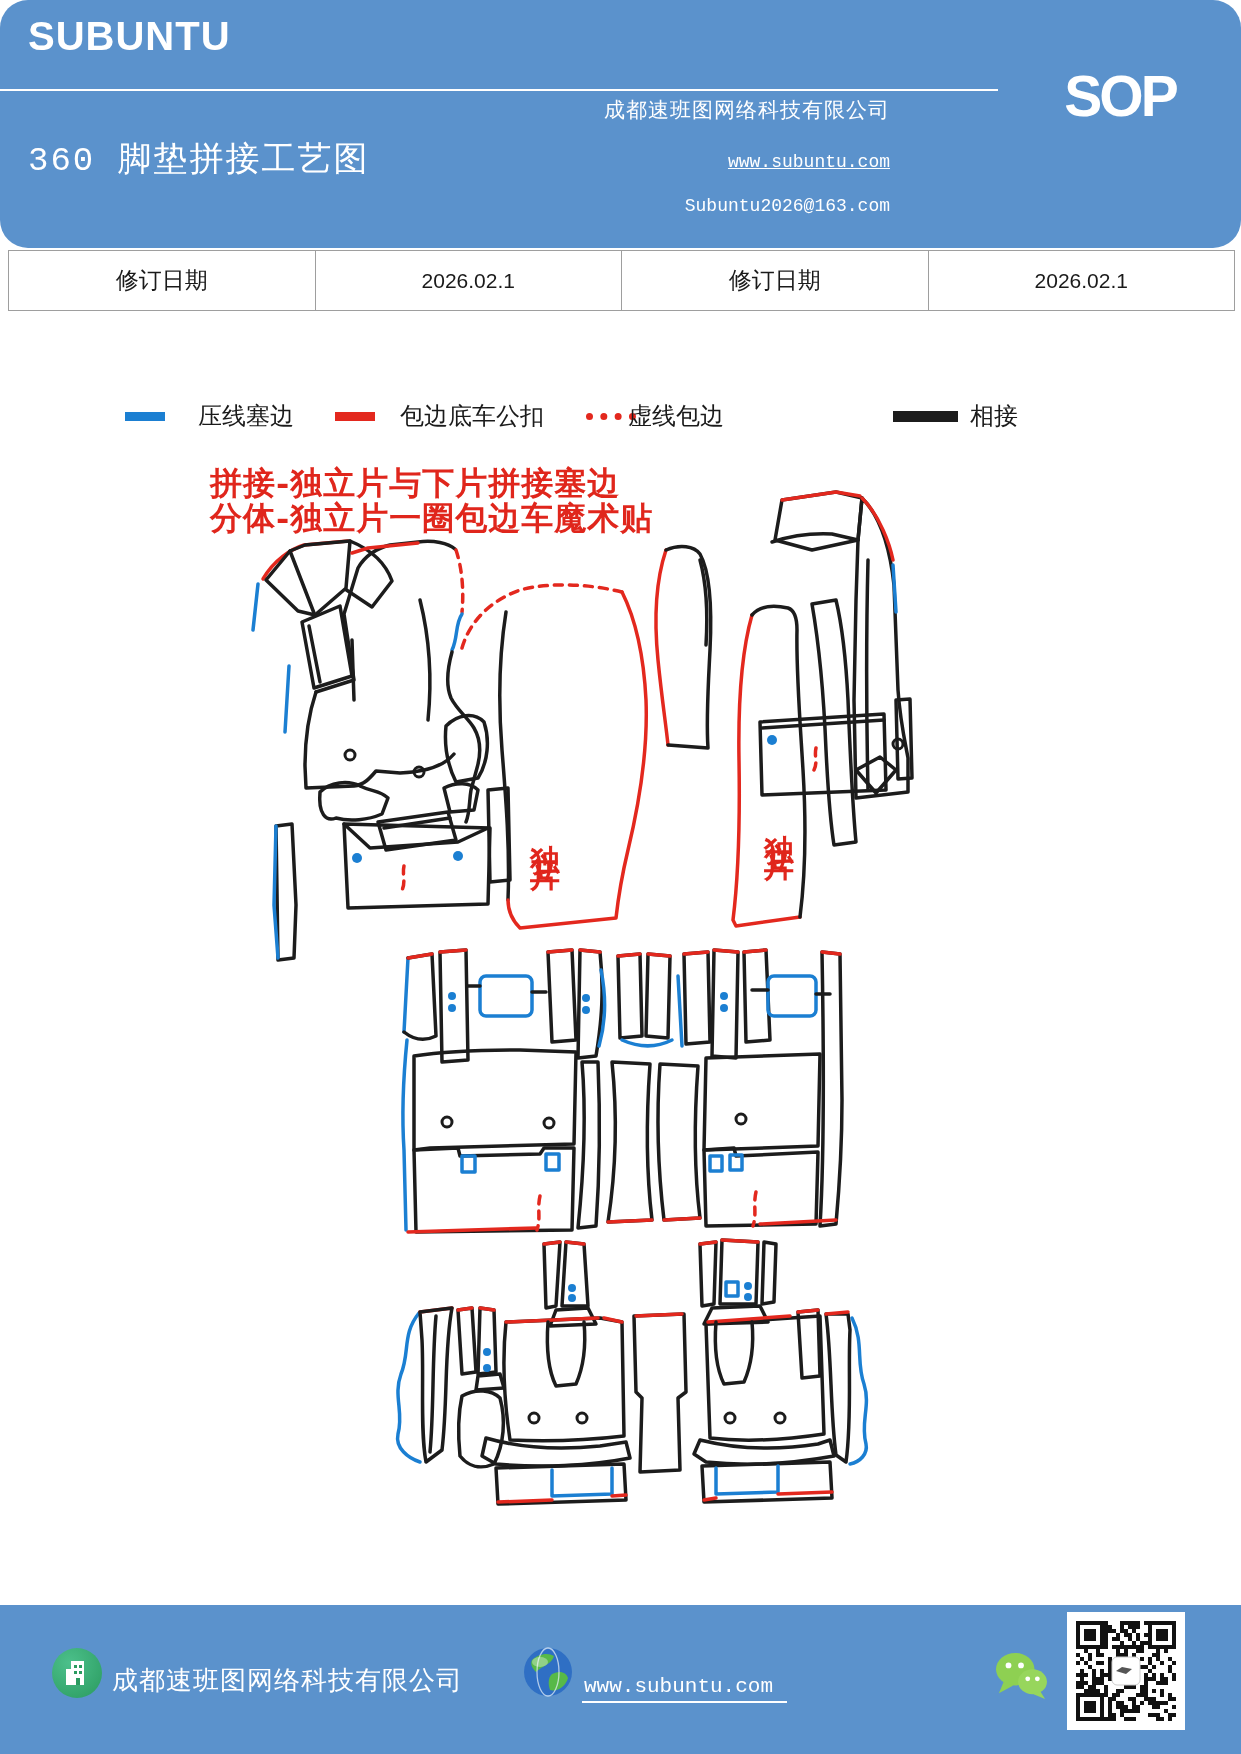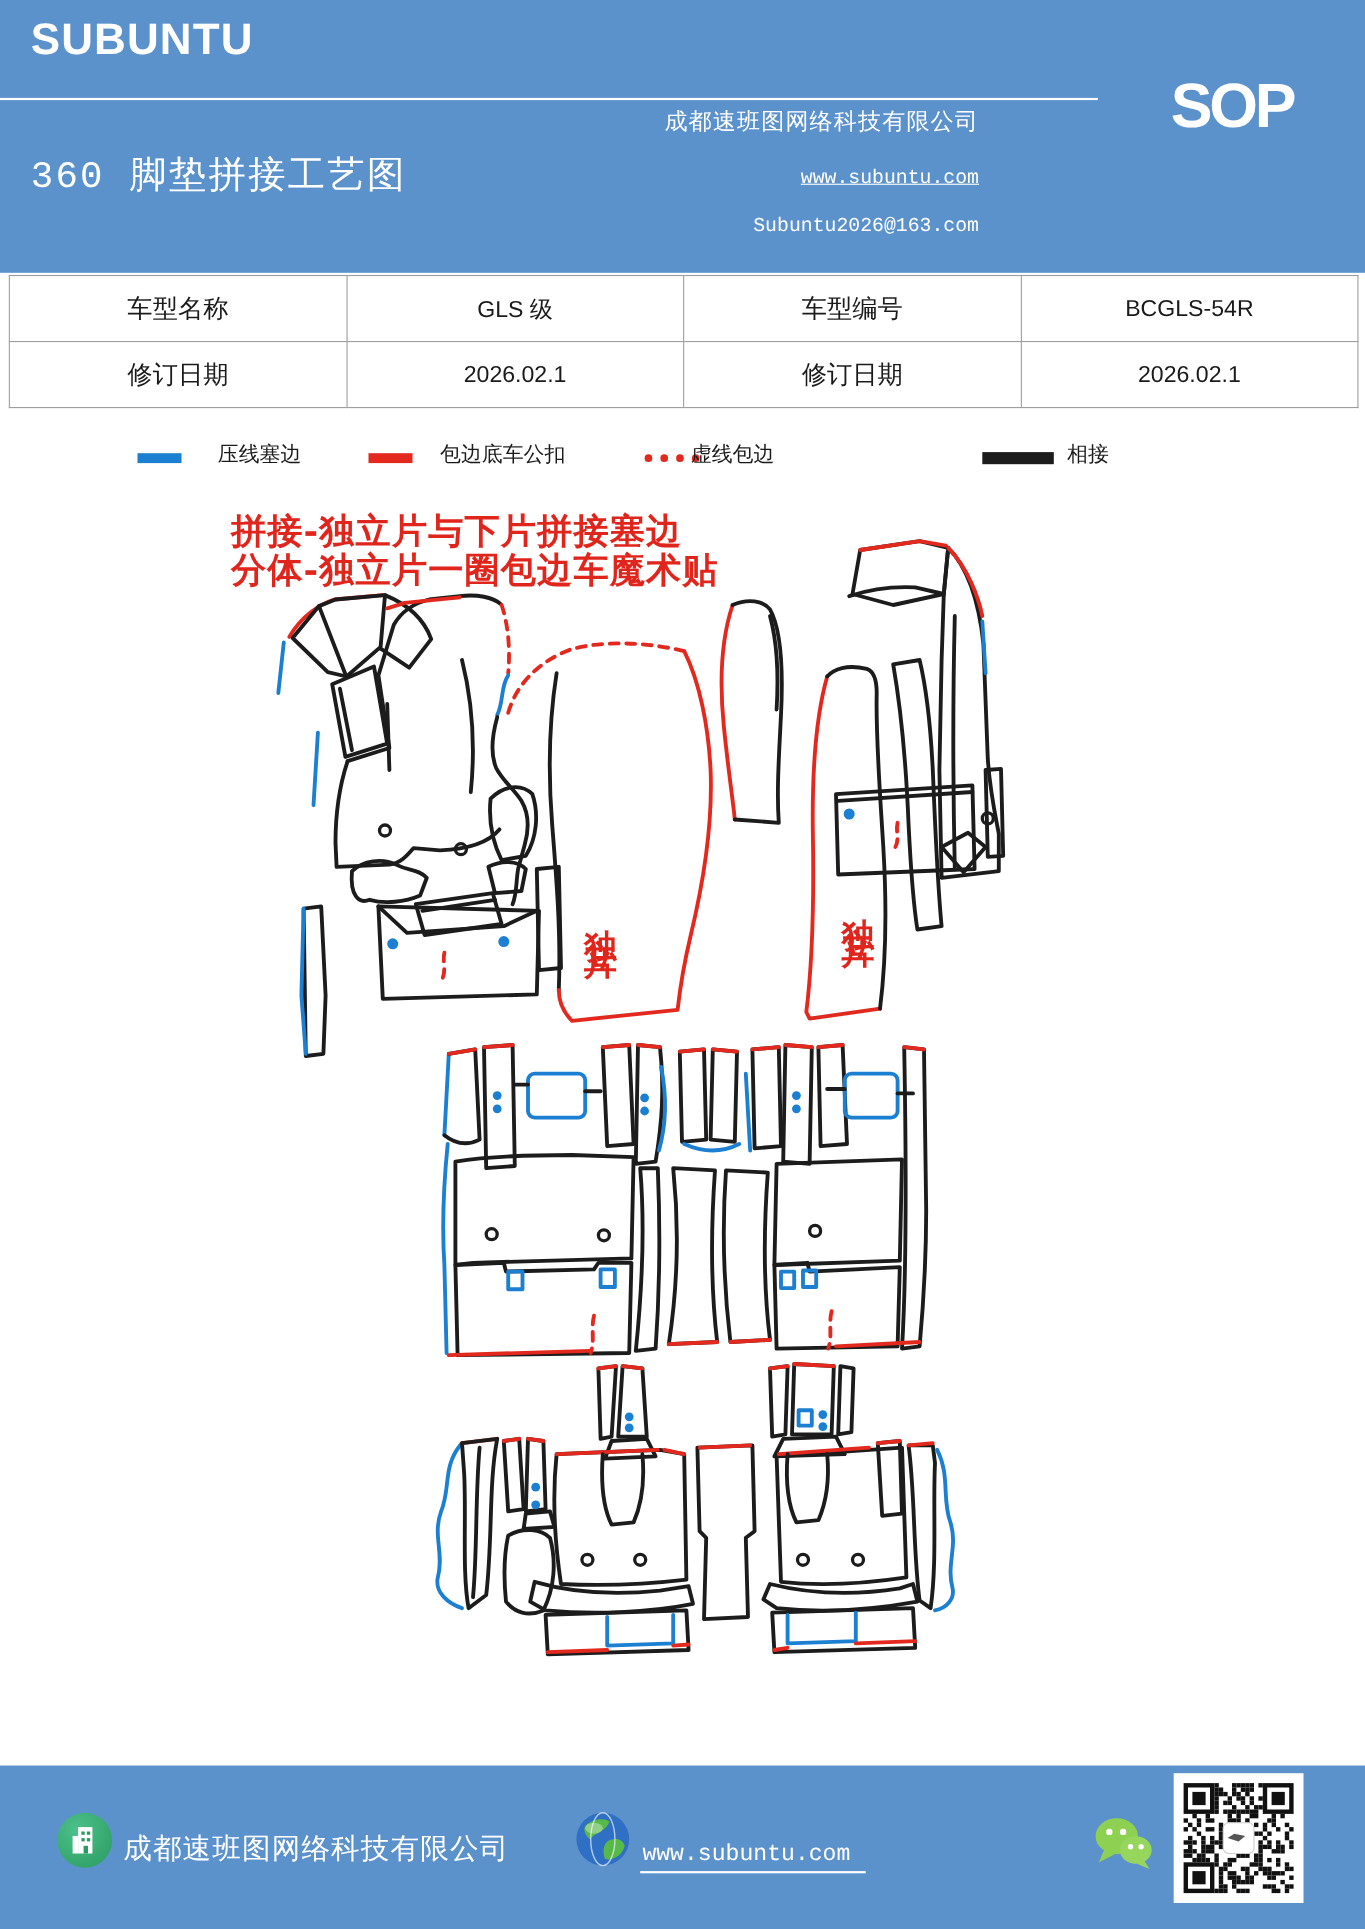--- a/index.html
+++ b/index.html
@@ -1,19 +1,19 @@
 <!DOCTYPE html>
 <html><head>
 <meta charset="utf-8">
 <style>
   html,body{margin:0;padding:0;background:#fff;}
   .page{position:relative;width:1241px;height:1754px;background:#fff;overflow:hidden;
         font-family:"Liberation Sans",sans-serif;color:#1a1a1a;}
   
-  .header{position:absolute;left:0;top:0;width:1241px;height:248px;background:#5b92cc;}
+  .header{position:absolute;left:0;top:0;width:1241px;height:248px;background:#5b92cc;border-radius:28px;}
   .brand{position:absolute;left:28px;top:14px;font-size:40px;font-weight:900;color:#fff;
          letter-spacing:1px;font-family:"Liberation Sans",sans-serif;}
   .hrule{position:absolute;left:0;top:89px;width:998px;height:2px;background:#fff;}
   .doc-title{position:absolute;left:28px;top:136px;font-size:34px;color:#fff;
              font-family:Liberation Mono, monospace;letter-spacing:2px;}
   .h-company{position:absolute;left:490px;top:96px;width:400px;text-align:right;font-size:21px;
              color:#fff;font-family:"DejaVu Serif","Liberation Serif",serif;letter-spacing:1px;}
   .h-web{position:absolute;left:490px;top:152px;width:400px;text-align:right;font-size:18px;
          color:#fff;font-family:"Liberation Mono","DejaVu Sans Mono",monospace;
          text-decoration:underline;}
@@ -27,21 +27,21 @@
   .info-table td{border:1px solid #9e9e9e;height:57px;text-align:center;vertical-align:middle;}
   .cell-label{font-size:23px;font-family:"DejaVu Serif","Liberation Serif",serif;}
   .cell-value{font-size:21px;font-family:"Liberation Sans",sans-serif;}
   
   .legend{position:absolute;left:0;top:398px;width:1241px;height:46px;}
   .sw{position:absolute;top:14px;height:9px;}
   .sw-blue{left:125px;width:40px;background:#1b7fd2;}
   .sw-red{left:335px;width:40px;background:#e3281e;}
   .sw-dot{left:586px;width:50px;height:0;border-top:7px dotted #e3281e;top:15px;}
   .sw-black{left:893px;width:65px;height:11px;top:13px;background:#1c1c1c;}
-  .leg-label{position:absolute;top:2px;font-size:19px;font-family:"DejaVu Serif","Liberation Serif",serif;}
+  .leg-label{position:absolute;top:2px;font-size:24px;font-family:"DejaVu Serif","Liberation Serif",serif;}
   .ll1{left:198px;} .ll2{left:400px;} .ll3{left:628px;} .ll4{left:970px;}
   
   .anno{position:absolute;left:210px;top:466px;color:#e0261c;font-weight:bold;font-size:32px;
         line-height:35px;font-family:"DejaVu Serif","Liberation Serif",serif;letter-spacing:1px;}
   
   .diagram{position:absolute;left:0;top:0;width:1241px;height:1754px;}
   .diagram path,.diagram rect.bRect{fill:none;stroke-width:3.5;stroke-linecap:round;stroke-linejoin:round;}
   .k{stroke:#1c1c1c;} .r{stroke:#e3281e;} .b{stroke:#1b7fd2;}
   .rd{stroke:#e3281e;stroke-dasharray:8 7;}
   .kc{fill:none;stroke:#1c1c1c;stroke-width:3px;}
@@ -74,26 +74,20 @@
     <div class="hrule"></div>
     <div class="doc-title">360 脚垫拼接工艺图</div>
     <div class="h-company">成都速班图网络科技有限公司</div>
     <a class="h-web" href="#">www.subuntu.com</a>
     <div class="h-mail">Subuntu2026@163.com</div>
     <div class="sop">SOP</div>
   </div>
 
   <table class="info-table">
     <tbody>
-        <tr>
-      <td class="cell-label">车型名称</td>
-      <td class="cell-value">GLS 级</td>
-      <td class="cell-label">车型编号</td>
-      <td class="cell-value">BCGLS-54R</td>
-    </tr>
     <tr>
       <td class="cell-label">修订日期</td>
       <td class="cell-value">2026.02.1</td>
       <td class="cell-label">修订日期</td>
       <td class="cell-value">2026.02.1</td>
     </tr>
   </tbody>
     </table>
 
   <div class="legend">

